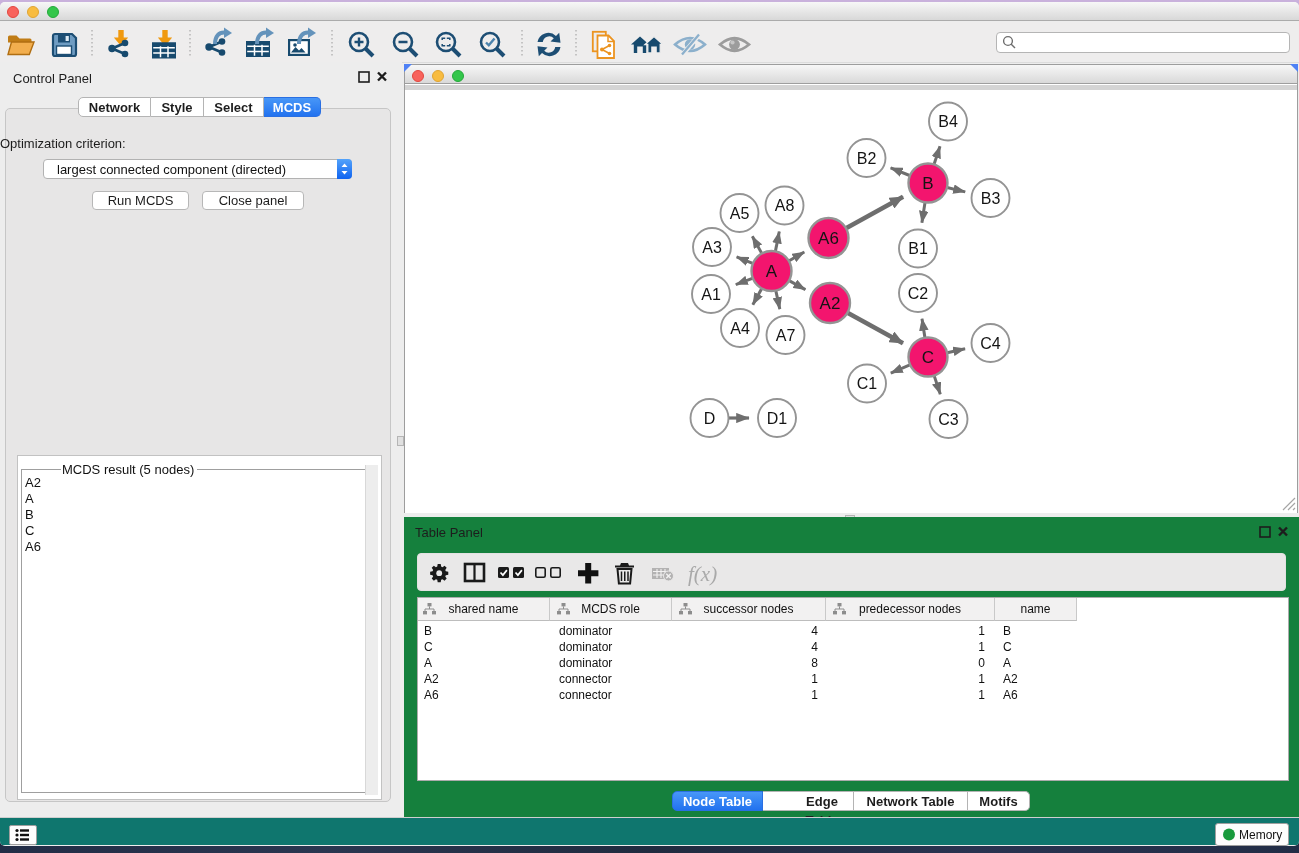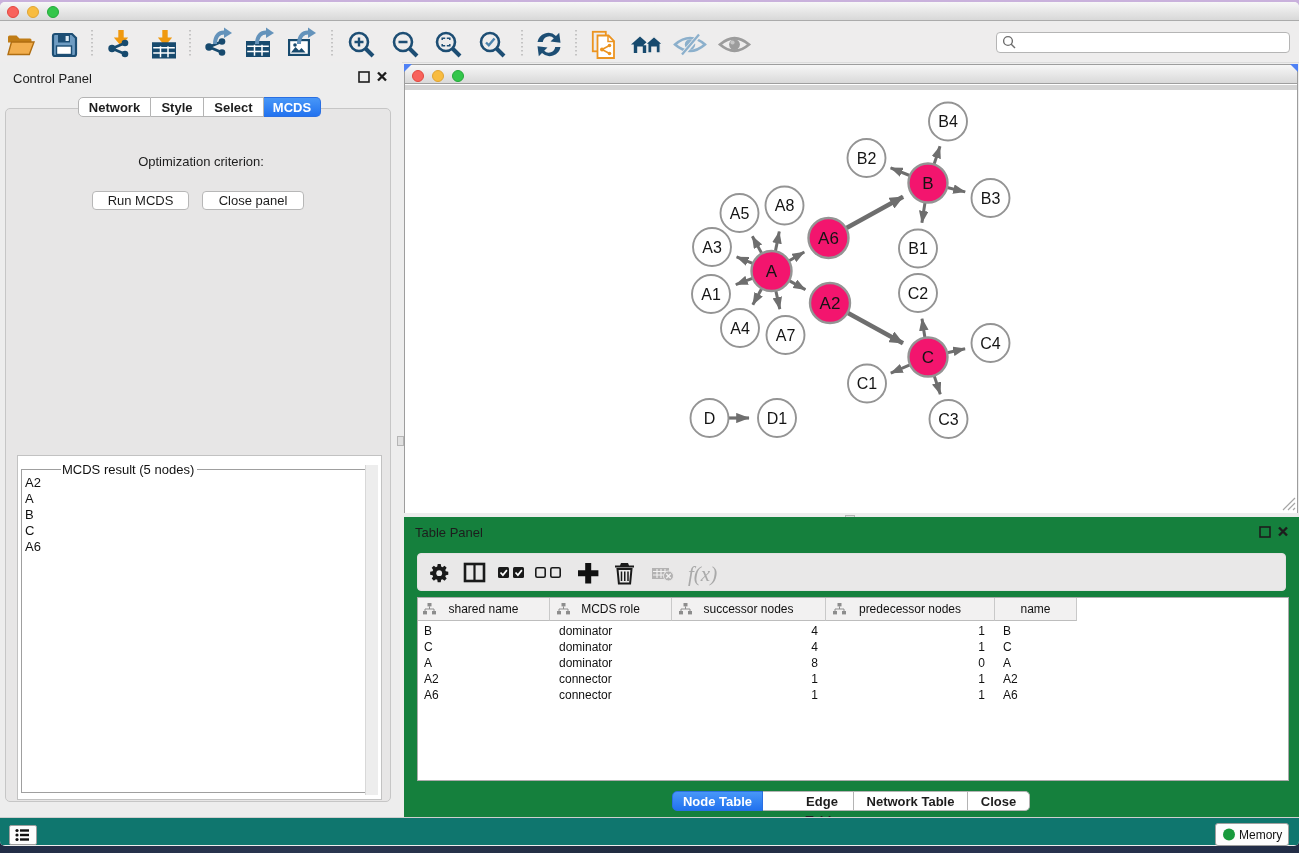--- a/index.html
+++ b/index.html
@@ -16,21 +16,21 @@
 #searchbox { position:absolute; left:996px; top:10px; width:294px; height:21px; background:#fff; border:1px solid #b5b5b5; border-radius:4px; }
 
 #cpanel { position:absolute; left:0; top:60px; width:402px; height:755px; background:#ededed; }
 #cpanel .title { position:absolute; left:13px; top:9px; font-size:13px; color:#1d1d1d; }
 #cpbody { position:absolute; left:5px; top:46px; width:386px; height:694px; background:#e7e6e6; border:1px solid #c6c6c6; border-radius:5px; }
 #cptabs { position:absolute; left:78px; top:35px; width:243px; height:20px; font-size:13px; z-index:5; }
 .seg { position:absolute; top:0; height:20px; background:#fff; border-top:1px solid #b4b4b4; border-bottom:1px solid #b4b4b4; border-right:1px solid #b4b4b4; color:#1d1d1d; text-align:center; line-height:19px;font-weight:bold; }
 .seg.first { border-left:1px solid #b4b4b4; border-radius:5px 0 0 5px; }
 .seg.last { border-radius:0 5px 5px 0; }
 .seg.sel { background:linear-gradient(#4897f8,#2272ef); color:#fff; border-color:#2a6fe2; }
-#optlabel { position:absolute; left:0; top:92px; width:100%; text-align:center; font-size:13px; color:#1d1d1d; }
+#optlabel { position:absolute; left:0; top:74px; width:100%; font-size:13px; color:#1d1d1d; }
 #combo { position:absolute; left:43px; top:97px; width:309px; height:20px; background:#fff; border:1px solid #b2b2b2; border-radius:4px; font-size:13px; color:#111; }
 #combo .txt { position:absolute; left:13px; top:2px; }
 #combo .stepper { position:absolute; right:-1px; top:-1px; width:15px; height:20px; background:linear-gradient(#54a3fa,#0f63f0); border-radius:0 4px 4px 0; }
 .btn { position:absolute; height:19px; background:#fff; border:1px solid #b7b7b7; border-radius:4px; font-size:13px; color:#1d1d1d; text-align:center; line-height:17px; }
 #mcdsbox { position:absolute; left:17px; top:393px; width:365px; height:345px; background:#fff; border:1px solid #c2c2c2; }
 #mcdsfs { position:absolute; left:3px; top:6px; width:356px; height:331px; border:1px solid #9f9f9f;padding-left:36px; }
 #mcdsfs legend { font-size:13px; color:#111; margin-left:3px; padding:0 3px 0 1px; }
 #mcdslist { position:absolute; left:7px; top:19px; font-size:13px; color:#111; line-height:16px; }
 #mcdssb { position:absolute; left:347px; top:9px; width:13px; height:330px; background:#ededed; border-left:1px solid #d8d8d8; }
 
@@ -203,20 +203,26 @@
       <path d="M20,1.5 l8,8 M28,1.5 l-8,8" stroke="#1d1d1d" stroke-width="2.4"></path>
     </svg>
     <div id="cpbody"></div>
     <div id="cptabs">
       <div class="seg first" style="left:0;width:73px;">Network</div>
       <div class="seg" style="left:73px;width:53px;">Style</div>
       <div class="seg" style="left:126px;width:60px;">Select</div>
       <div class="seg sel last" style="left:186px;width:57px;">MCDS</div>
     </div>
     <div id="optlabel">Optimization criterion:</div>
+    <div id="combo">
+        <span class="txt">largest connected component (directed)</span>
+      <div class="stepper"><svg width="15" height="20">
+            <path d="M4.5,8 l3,-3.4 3,3.4 z M4.5,12 l3,3.4 3,-3.4 z" fill="#fff"></path>
+          </svg></div>
+    </div>
     <div class="btn" style="left:92px;top:129px;width:97px;">Run MCDS</div>
     <div class="btn" style="left:202px;top:129px;width:102px;">Close panel</div>
     <div id="mcdsbox">
       <fieldset id="mcdsfs">
           <legend>MCDS result (5 nodes)</legend>
         </fieldset>
       <div id="mcdssb"></div>
       <div id="mcdslist">A2<br>A<br>B<br>C<br>A6</div>
     </div>
   </div>
@@ -422,21 +428,21 @@
       <div class="td" style="left:6px;top:89px;">A6</div>
         <div class="td" style="left:141px;top:89px;">connector</div>
         <div class="td" style="left:340px;top:89px;width:60px;text-align:right;">1</div>
         <div class="td" style="left:507px;top:89px;width:60px;text-align:right;">1</div>
         <div class="td" style="left:585px;top:89px;">A6</div>
     </div>
     <div id="btabs">
       <div class="seg sel first" style="left:0;width:91px;">Node Table</div>
       <div class="seg" style="left:91px;width:91px;padding-left:28px;">Edge Table</div>
       <div class="seg" style="left:182px;width:114px;">Network Table</div>
-      <div class="seg last" style="left:296px;width:62px;">Close</div>
+      <div class="seg last" style="left:296px;width:62px;">Motifs</div>
     </div>
   </div>
   <div id="statusbar">
     <div id="listbtn"><svg width="26" height="18">
           <g fill="#111">
             <circle cx="7" cy="4.5" r="1.6"></circle>
             <rect x="10" y="3.3" width="9" height="2.4"></rect>
             <circle cx="7" cy="9" r="1.6"></circle>
             <rect x="10" y="7.8" width="9" height="2.4"></rect>
             <circle cx="7" cy="13.5" r="1.6"></circle>

